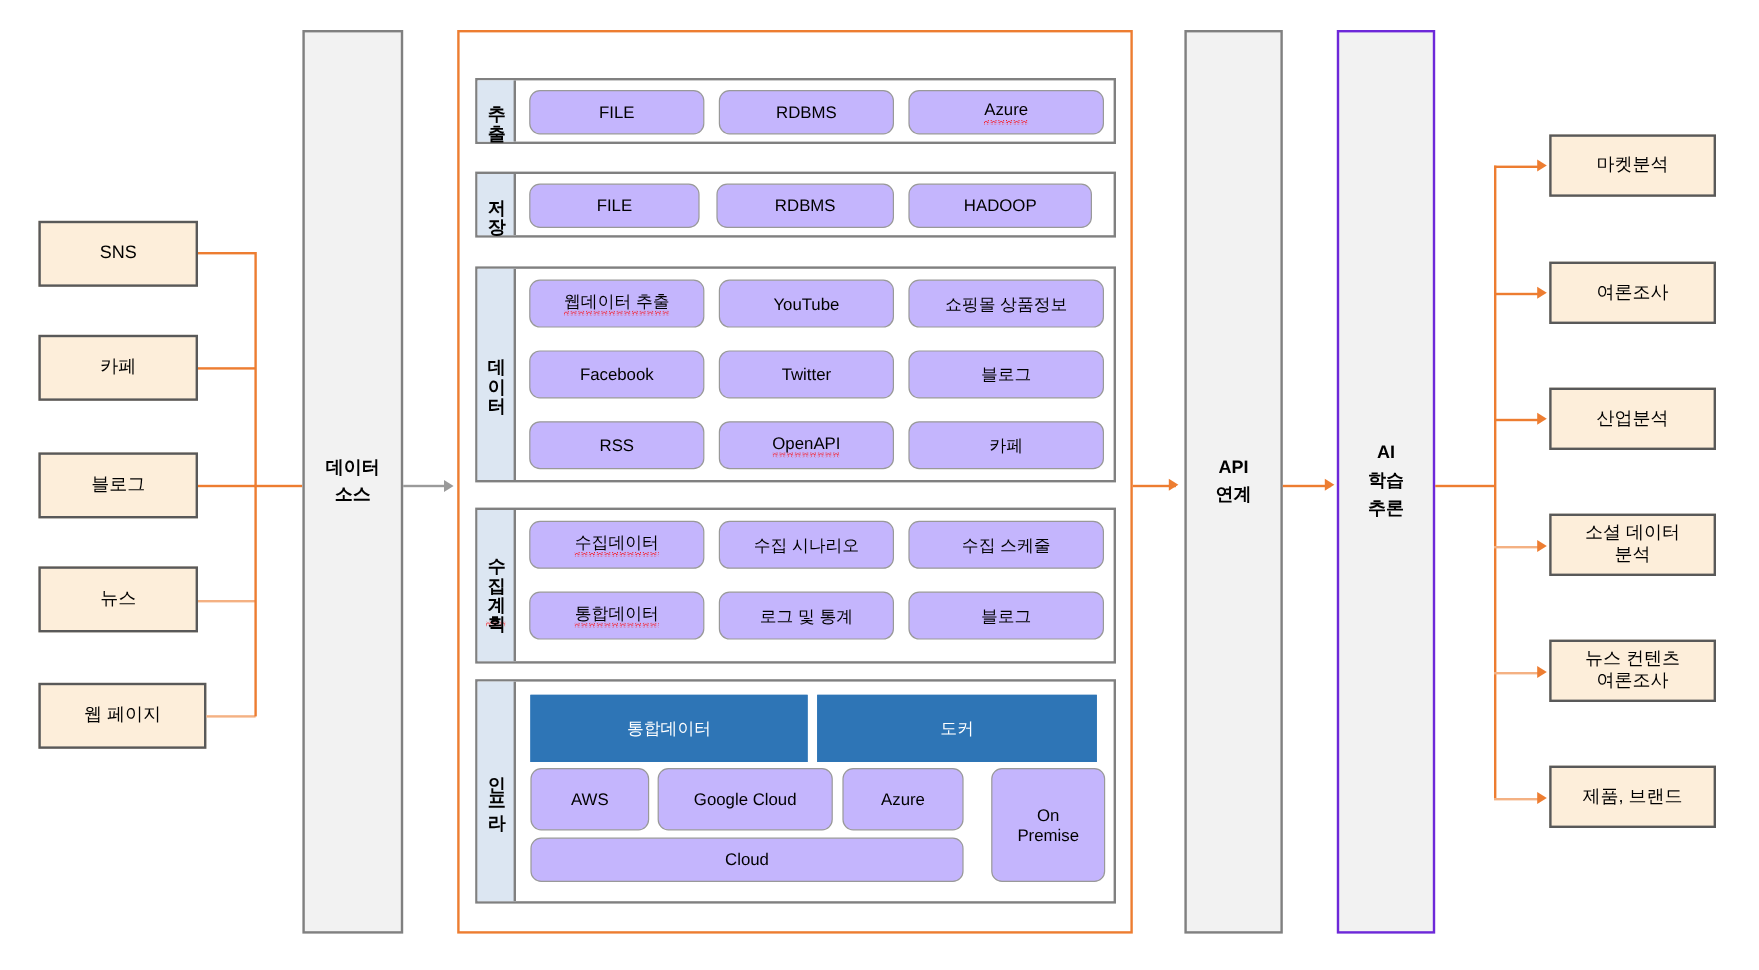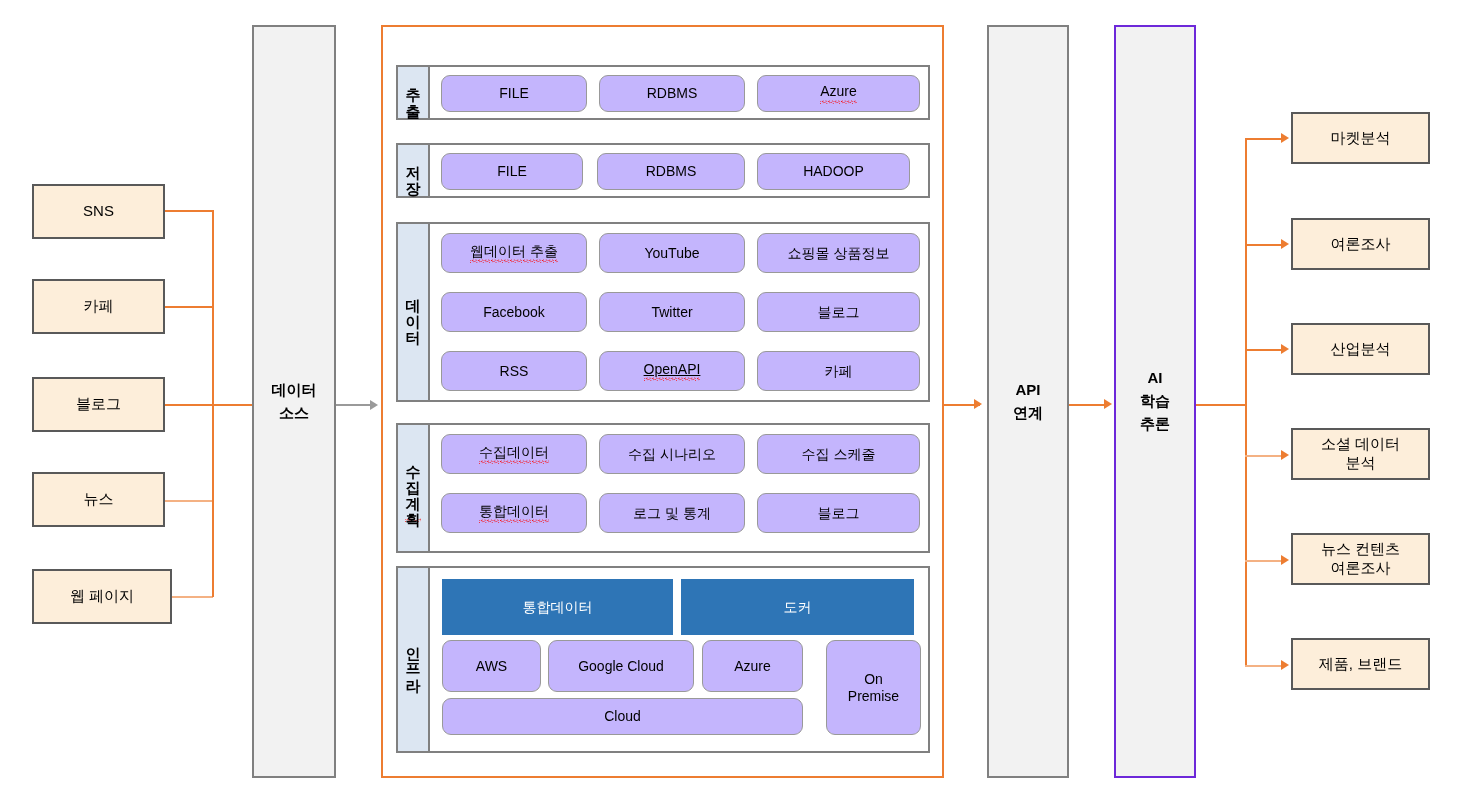--- a/index.html
+++ b/index.html
@@ -177,21 +177,21 @@
         <div class="chip" style="left:169px;top:68px;width:146px;height:40px;">
           <span>Twitter</span>
         </div>
         <div class="chip" style="left:327px;top:68px;width:163px;height:40px;">
           <span>블로그</span>
         </div>
 
         <div class="chip" style="left:11px;top:127px;width:146px;height:40px;">
           <span>RSS</span>
         </div>
-        <div class="chip" style="left:169px;top:127px;width:146px;height:40px;text-decoration:underline;">
+        <div class="chip" style="left:169px;top:127px;width:146px;height:40px;">
           <span class="sq">OpenAPI</span>
         </div>
         <div class="chip" style="left:327px;top:127px;width:163px;height:40px;">
           <span>카페</span>
         </div>
       </div>
     </div>
 
     <div class="band" style="left:13px;top:396px;width:534px;height:130px;">
       <div class="band-label">

